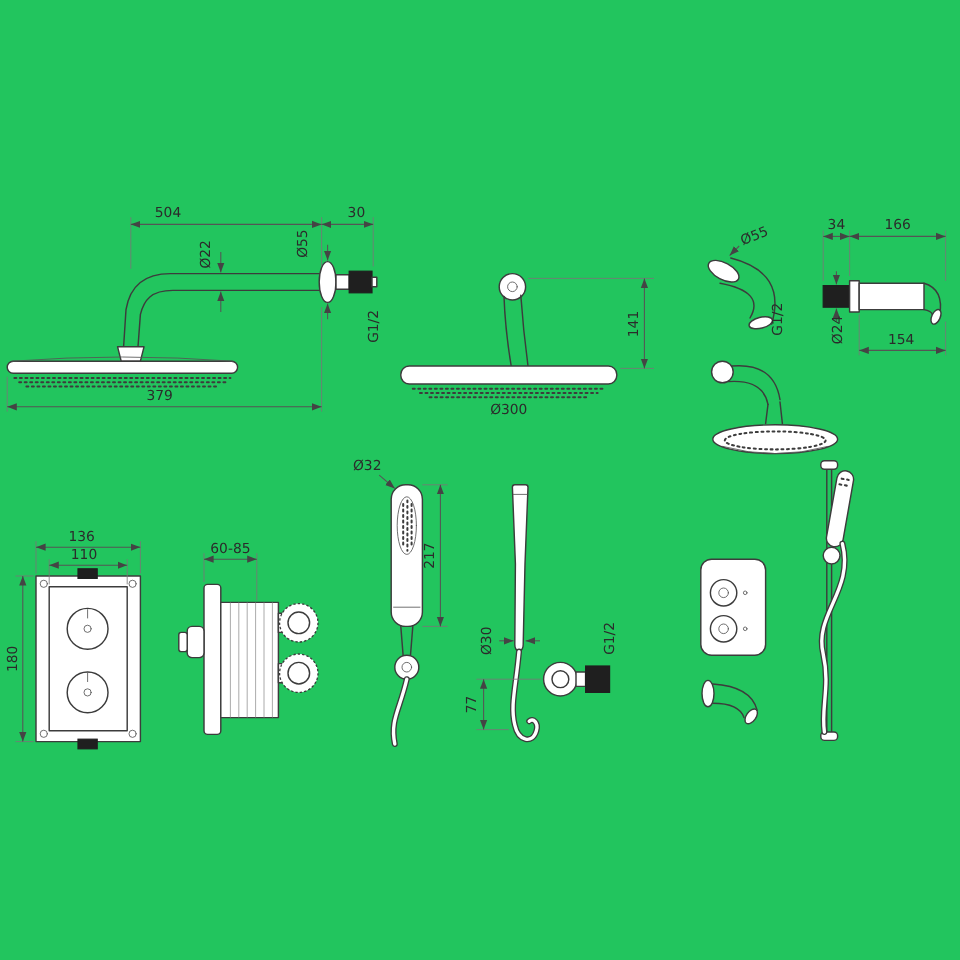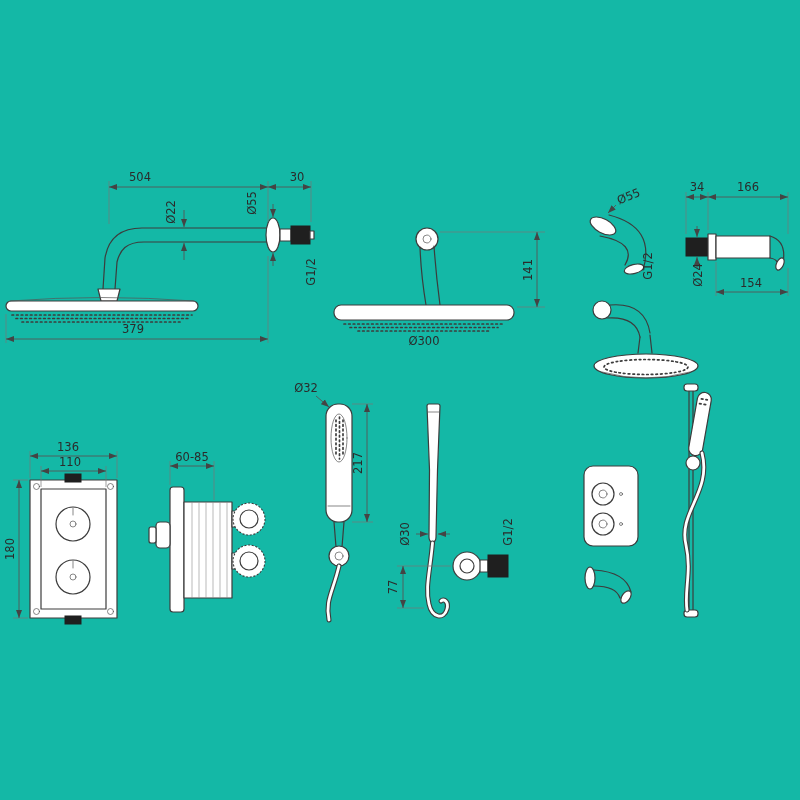--- a/index.html
+++ b/index.html
@@ -1,16 +1,16 @@
 <!DOCTYPE html>
 <html><head>
 <meta charset="utf-8">
 <style>
   html,body{margin:0;padding:0;background:#ffffff;}
-  .stage{width:800px;height:800px;background:#14b8a6;position:relative;overflow:hidden;}
+  .stage{width:800px;height:800px;background:#22c55e;position:relative;overflow:hidden;}
   svg{display:block;}
   text{font-family:"DejaVu Sans",sans-serif;font-size:11.5px;fill:#2b2b2b;}
   .shape{fill:#ffffff;stroke:#3c3c3c;stroke-width:1.2;stroke-linejoin:round;stroke-linecap:round;}
   .line{fill:none;stroke:#3c3c3c;stroke-width:1.2;stroke-linejoin:round;stroke-linecap:round;}
   .thin{stroke-width:0.7;stroke:#555;}
   .hatch{fill:none;stroke:#8a8a8a;stroke-width:0.6;}
   .dots{fill:none;stroke:#3c3c3c;stroke-width:1.7;stroke-dasharray:1.6 3;stroke-linecap:round;}
   .dark{fill:#1f1f1f;stroke:#1f1f1f;}
   .knurl{fill:#ffffff;stroke:#3c3c3c;stroke-width:1.1;stroke-dasharray:2 1.7;}
   .dim{fill:none;stroke:#555;stroke-width:0.9;}

